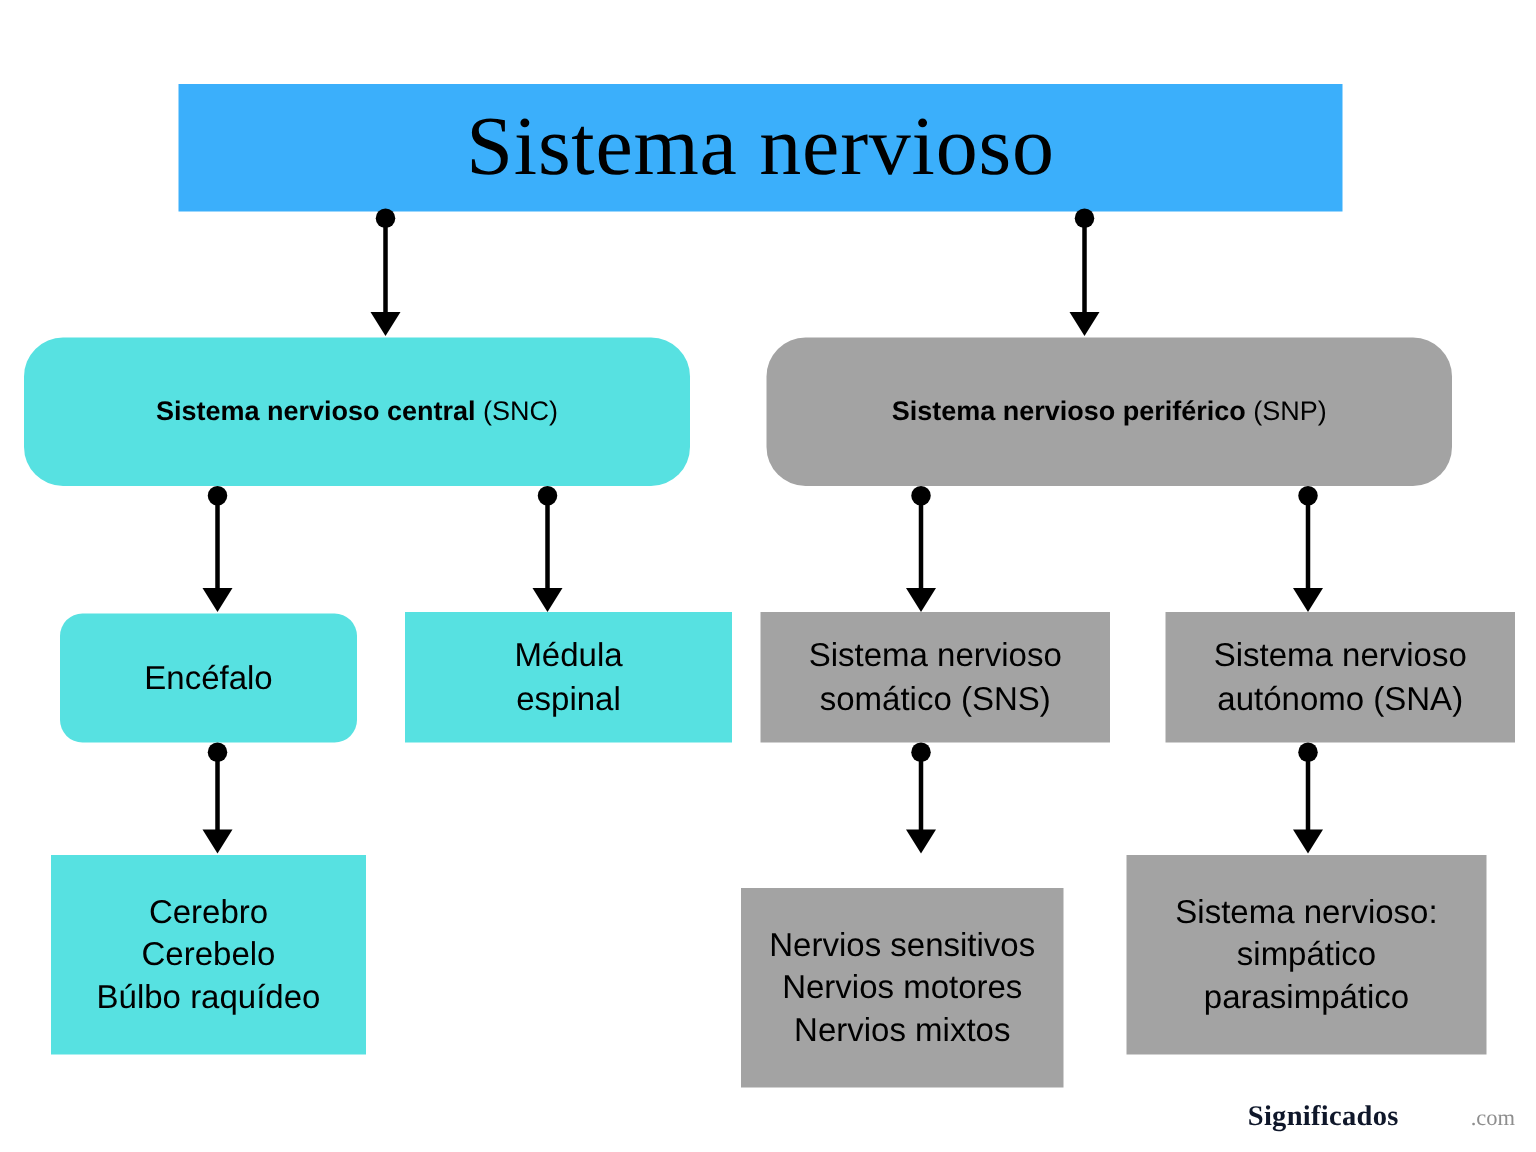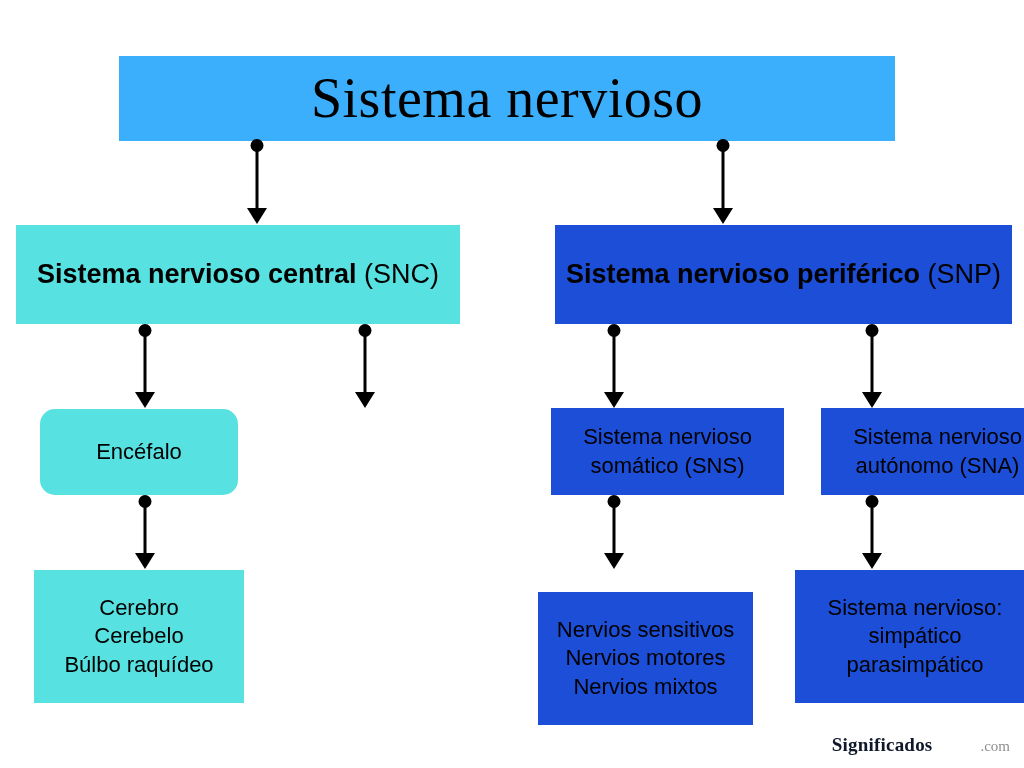--- a/index.html
+++ b/index.html
@@ -34,38 +34,39 @@
     display: block;
     width: 100%;
     padding: 0 4px;
     box-sizing: border-box;
     white-space: pre-line;
   }
 
   
   .c-title   { background: #3BAFFB; }
   .c-cyan    { background: #57E1E1; }
-  .c-blue    { background: #1d4ed8; margin-left: 44px; }
+  .c-blue    { background: #a3a3a3; }
 
   
   #title-node {
     left: 119px;
     top: 56px;
     width: 776px;
     height: 85px;
     font-family: "Liberation Serif", serif;
     font-size: 56px;
     font-weight: 400;
     letter-spacing: 0.5px;
   }
 
   
   .lvl2 {
-    font-size: 27px;
+    font-size: 18px;
     font-weight: 700;
+    border-radius: 26px;
   }
   .lvl2 .light {
     font-weight: 400;
   }
   #node-snc {
     left: 16px;  top: 225px;  width: 444px; height: 99px;
   }
   #node-snp {
     left: 511px; top: 225px;  width: 457px; height: 99px;
   }
@@ -199,20 +200,24 @@
   </div>
   <div class="conn" id="conn-snp-sna">
     <span class="dot"></span>
     <span class="stem"></span>
     <span class="head"></span>
   </div>
 
   <div class="node c-cyan lvl3" id="node-encefalo">
     <span class="txt">Encéfalo</span>
   </div>
+  <div class="node c-cyan lvl3" id="node-medula">
+    <span class="txt">Médula
+espinal</span>
+  </div>
   <div class="node c-blue lvl3" id="node-sns">
     <span class="txt">Sistema nervioso
 somático (SNS)</span>
   </div>
   <div class="node c-blue lvl3" id="node-sna">
     <span class="txt">Sistema nervioso
 autónomo (SNA)</span>
   </div>
 
   <div class="conn" id="conn-encefalo-parts">

